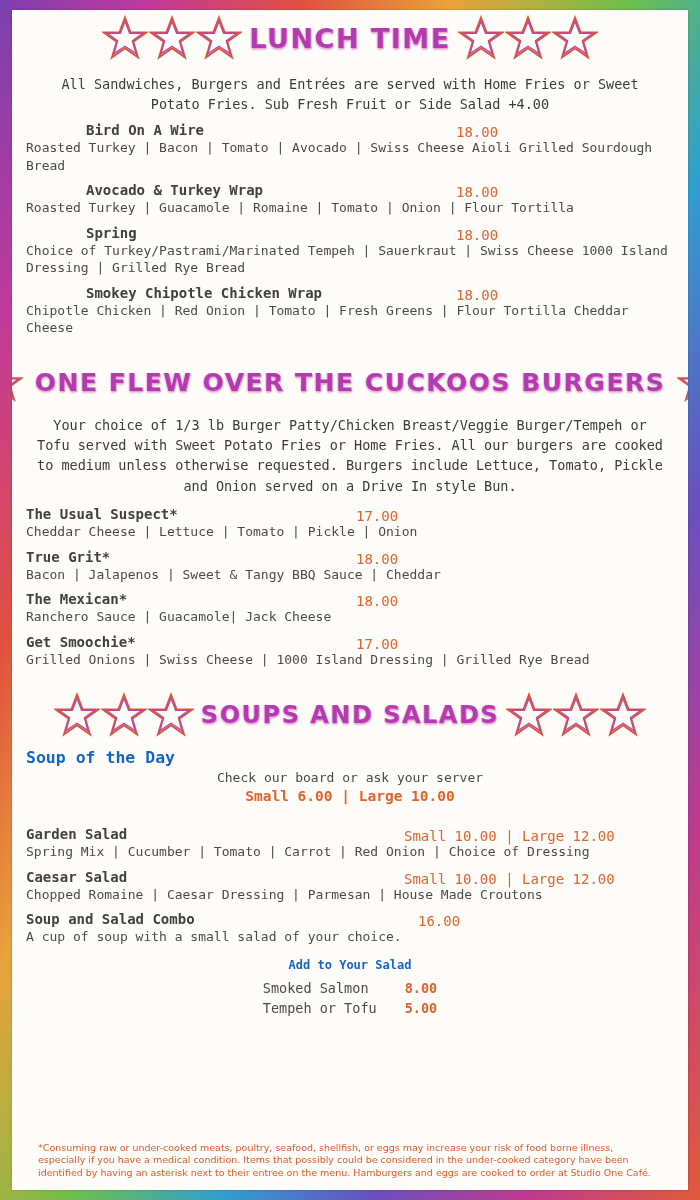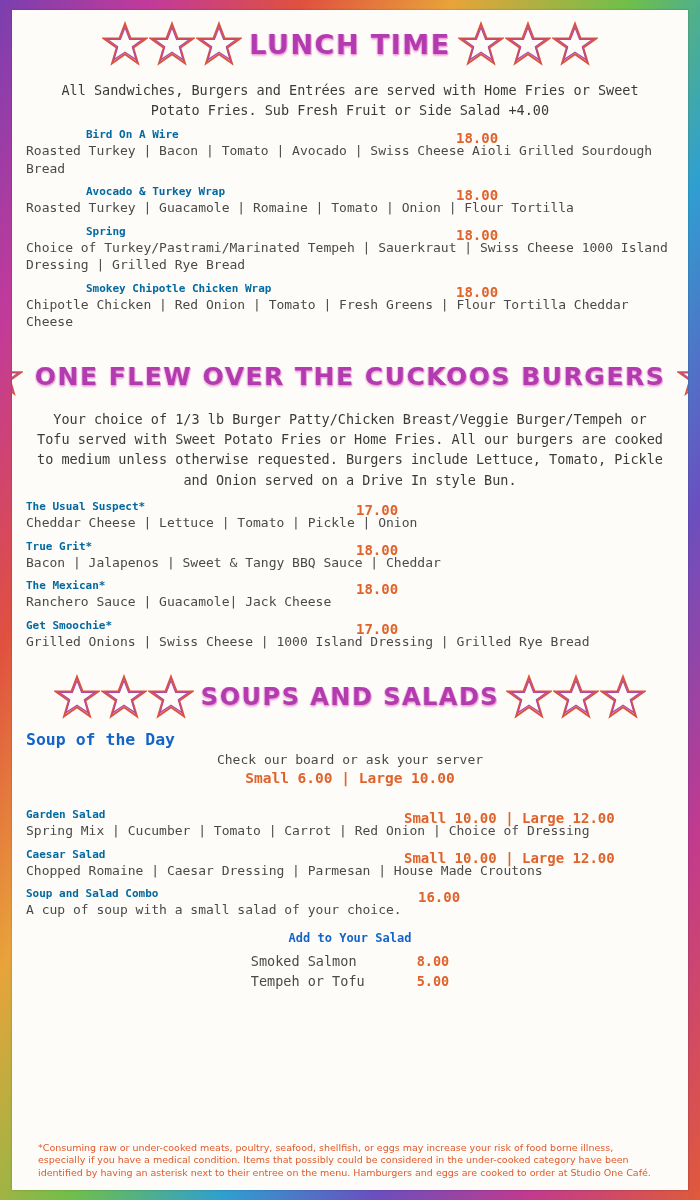--- a/index.html
+++ b/index.html
@@ -21,21 +21,21 @@
   .inner{
     position:absolute;inset:0;
     padding:0 14px;
     box-sizing:border-box;
   }
 
   
   .starrow{
     display:flex;align-items:center;justify-content:center;
     gap:1px;
-    margin-top:11px;
+    margin-top:5px;
   }
   .star{
     width:46px;height:46px;flex:0 0 auto;
     position:relative;
   }
   .star svg{display:block;width:100%;height:100%;}
   .banner-title{
     font-family:"DejaVu Sans", sans-serif;
     font-weight:bold;
     font-size:27px;
@@ -58,38 +58,38 @@
     font-size:13.5px;
     line-height:1.45;
     margin:14px 18px 6px 18px;
   }
   .section{margin-top:6px;}
 
   .item{margin-top:8px;}
   .item-name{
     font-family:"DejaVu Sans Mono", monospace;
     font-weight:bold;
-    font-size:11px;
-    color:#0369a1;
+    font-size:14px;
+    color:#404040;
     white-space:nowrap;
   }
   .item-name.pad{padding-left:60px;}
   .item-desc{
     font-size:13px;
     color:#4a4a4a;
     line-height:1.35;
     margin-top:1px;
   }
 
   .rowline{position:relative;}
   .price-at{
     position:absolute;
     top:2px;
     font-size:14px;
-    font-weight:bold;
+    font-weight:normal;
     color:#e0632c;
     white-space:nowrap;
   }
 
   .burger-intro{
     text-align:center;
     color:#3a3a3a;
     font-size:13.5px;
     line-height:1.5;
     margin:12px 8px 10px 8px;
@@ -115,21 +115,21 @@
   }
   .add-table{
     margin:6px auto 0 auto;
     border-collapse:collapse;
   }
   .add-table td{
     font-size:13.5px;
     padding:2px 0;
     color:#4a4a4a;
   }
-  .add-table td.n{padding-right:52px;}
+  .add-table td.n{padding-right:28px;}
   .add-table td.p{color:#e0632c;font-weight:bold;}
 
   .footnote{
     position:absolute;
     left:26px;right:26px;bottom:10px;
     font-family:"DejaVu Sans", sans-serif;
     font-size:9.5px;
     line-height:1.35;
     color:#e05a2b;
     text-align:left;

